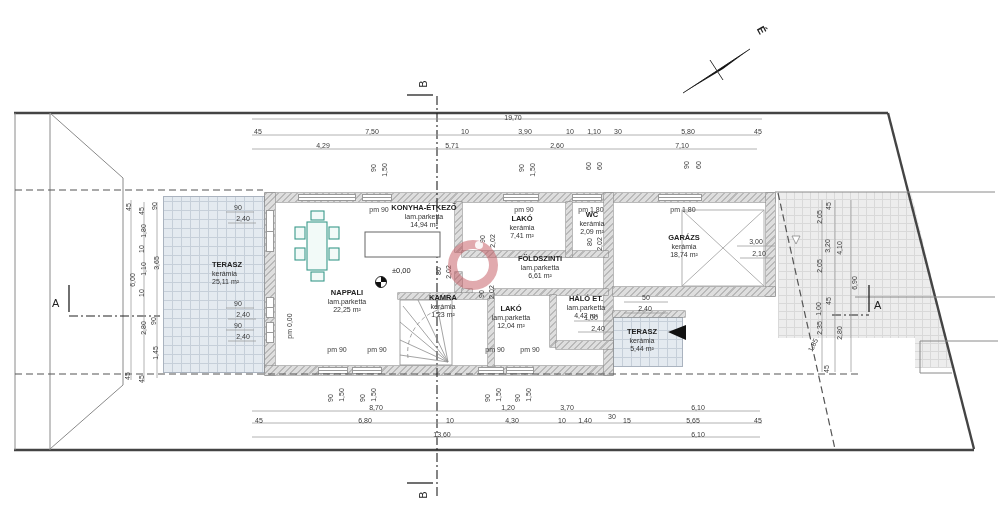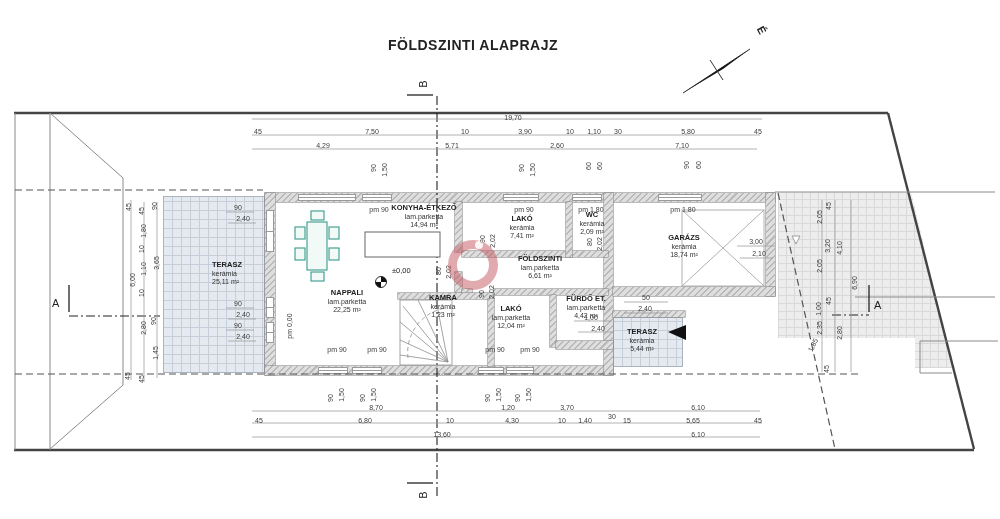--- a/index.html
+++ b/index.html
@@ -199,21 +199,20 @@
     <polygon points="686,325 686,340 668,332" fill="#111"></polygon>
     <polygon points="792,236 800,236 796,244" fill="#fff" stroke="#888" stroke-width=".8"></polygon>
 
     <g>
       <line x1="683" y1="93" x2="750" y2="49" stroke="#333" stroke-width="1"></line>
       <polygon points="683,93 750,49 723,69" fill="#111"></polygon>
       <line x1="710" y1="60" x2="723" y2="80" stroke="#333" stroke-width="1"></line>
     </g>
   </svg>
 
-  <div id="title">FÖLDSZINTI ALAPRAJZ</div>
   <div class="marker" style="left:758px;top:24px;font-weight:700;transform:rotate(62deg);">É</div>
 
   <div class="marker rot" style="left:419px;top:78px;">B</div>
   <div class="marker rot" style="left:419px;top:489px;">B</div>
   <div class="marker" style="left:52px;top:297px;">A</div>
   <div class="marker" style="left:874px;top:299px;">A</div>
 
   <div id="level-text">±0,00</div>
 
   <div id="rooms">
@@ -251,21 +250,21 @@
         <div class="nm">KAMRA</div>
         <div class="sub">kerámia</div>
         <div class="sub">1,23 m²</div>
       </div>
       <div class="room" style="left: 511px; top: 305px;">
         <div class="nm">LAKÓ</div>
         <div class="sub">lam.parketta</div>
         <div class="sub">12,04 m²</div>
       </div>
       <div class="room" style="left: 586px; top: 295px;">
-        <div class="nm">FÜRDŐ ET.</div>
+        <div class="nm">HÁLÓ ET.</div>
         <div class="sub">lam.parketta</div>
         <div class="sub">4,42 m²</div>
       </div>
       <div class="room" style="left: 684px; top: 234px;">
         <div class="nm">GARÁZS</div>
         <div class="sub">kerámia</div>
         <div class="sub">18,74 m²</div>
       </div>
       <div class="room" style="left: 642px; top: 328px;">
         <div class="nm">TERASZ</div>

